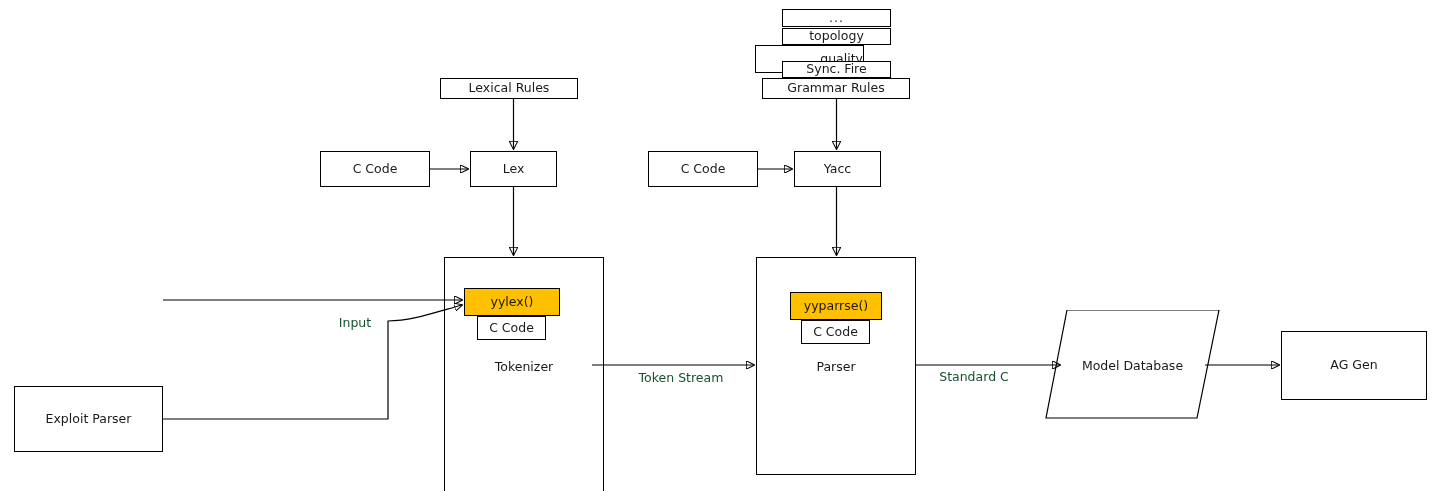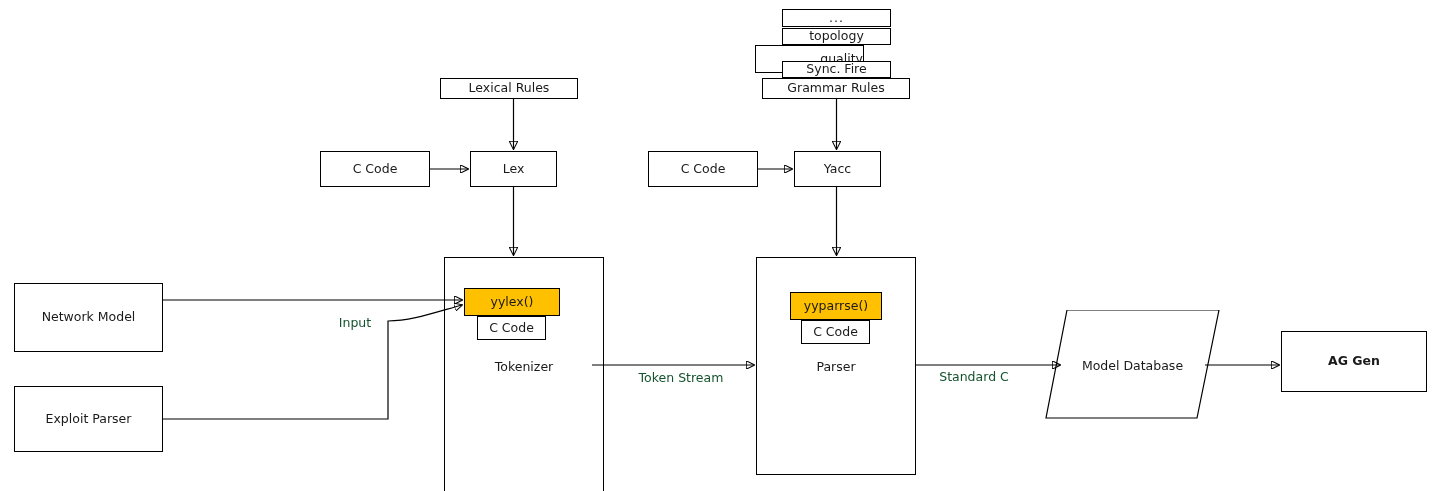--- a/index.html
+++ b/index.html
@@ -133,23 +133,20 @@
   </div>
 
   <div class="node" style="left:794px; top:151px; width:87px; height:36px;">
     <span>Yacc</span>
   </div>
 
   <div class="node" style="left:470px; top:151px; width:87px; height:36px;">
     <span>Lex</span>
   </div>
 
-  <div class="node" style="left:14px; top:283px; width:149px; height:69px;">
-    <span>Network Model</span>
-  </div>
 
   <div class="node" style="left:14px; top:386px; width:149px; height:66px;">
     <span>Exploit Parser</span>
   </div>
 
   <div class="container-node" style="left:444px; top:257px; width:160px; height:262px;text-decoration:underline;">
     <div class="container-label" style="top:101px;">Tokenizer</div>
   </div>
   <div class="node accent" style="left:464px; top:288px; width:96px; height:28px; --accent:#ffc000;">
     <span>yylex()</span>
@@ -168,21 +165,21 @@
     <span>C Code</span>
   </div>
 
   <div class="parallelogram" style="left:1045px; top:310px; width:175px; height:110px;">
     <svg width="175" height="110" viewBox="0 0 175 110">
       <polygon points="22,0 174,0 152,108 1,108" fill="#ffffff" stroke="#000000" stroke-width="1.2"></polygon>
     </svg>
     <span>Model Database</span>
   </div>
 
-  <div class="node" style="left:1281px; top:331px; width:146px; height:61px;font-weight:bold;">
+  <div class="node" style="left:1281px; top:331px; width:146px; height:69px;">
     <span>AG Gen</span>
   </div>
 
   <div class="edge-label" style="left:333px; top:315px; width:44px;">Input</div>
   <div class="edge-label" style="left:637px; top:370px; width:88px;">Token Stream</div>
   <div class="edge-label" style="left:938px; top:369px; width:72px;">Standard C</div>
 
   <svg class="edges">
     <defs>
       <marker id="arrow" viewBox="0 0 10 10" refX="9.2" refY="5" markerWidth="7" markerHeight="7" orient="auto-start-reverse">

